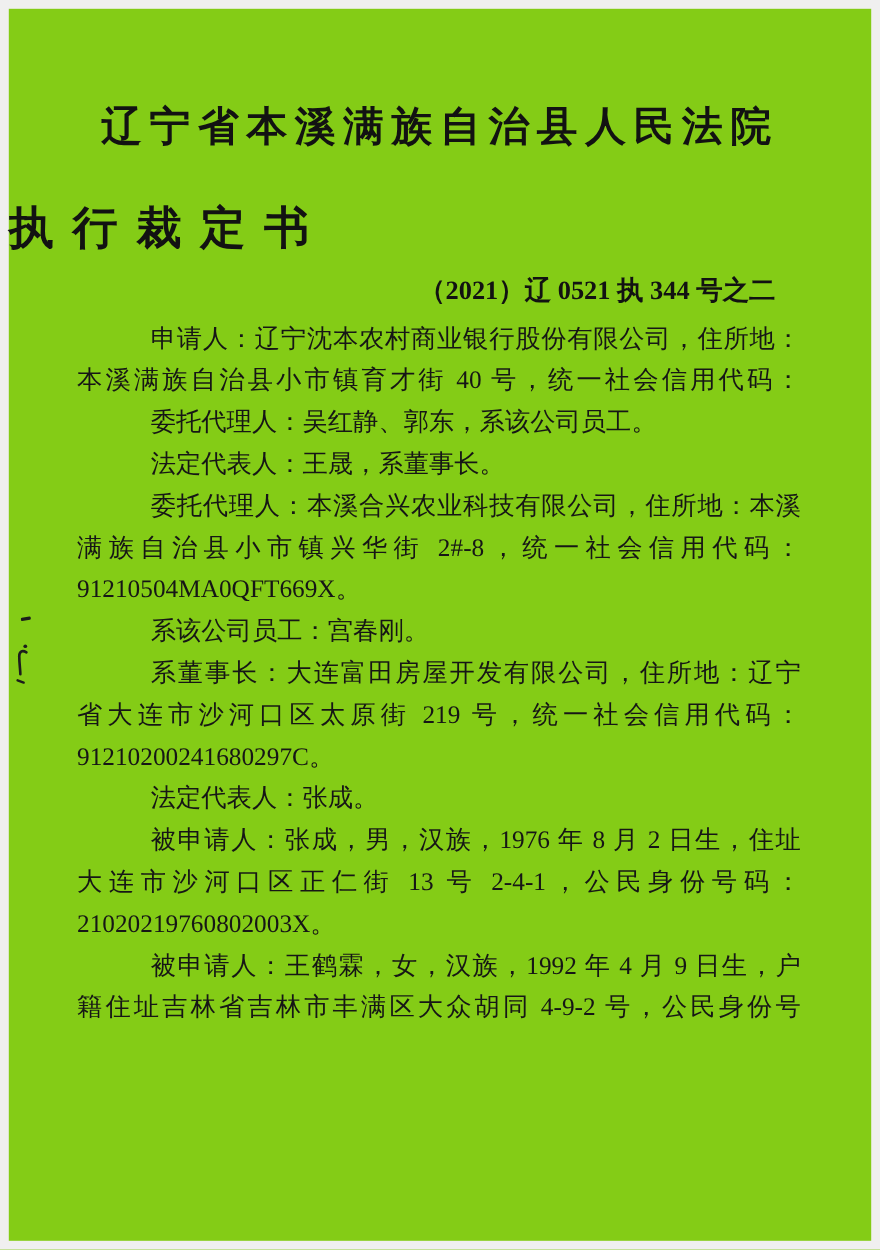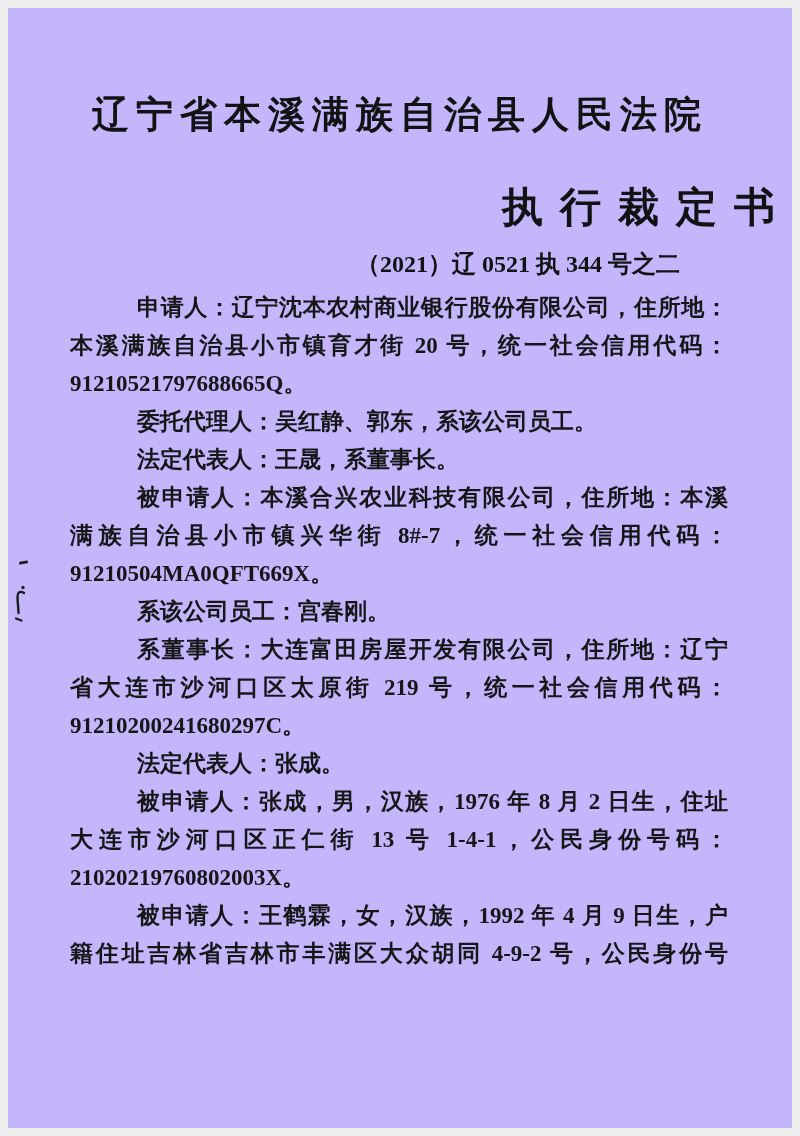--- a/index.html
+++ b/index.html
@@ -3,40 +3,40 @@
 <meta charset="utf-8">
 <style>
   html,body{margin:0;padding:0;}
   body{
     width:800px;height:1136px;position:relative;overflow:hidden;
     background:#f0efef;
     font-family:"Liberation Serif","DejaVu Serif",serif;
   }
   .page{
     position:absolute;left:8px;top:8px;width:784px;height:1120px;
-    background:#c4b5fd;color:#121212;
+    background:#84cc16;color:#121212;
   }
   .court-name{
     position:absolute;top:82px;left:0;width:100%;
     text-align:center;font-size:37px;font-weight:bold;
     letter-spacing:7px;white-space:nowrap;
   }
   .doc-title{
     position:absolute;top:172px;left:0;width:100%;
-    text-align:right;font-size:41px;font-weight:bold;
+    text-align:left;font-size:41px;font-weight:bold;
     letter-spacing:17px;white-space:nowrap;
   }
   .case-number{
     position:absolute;top:240px;left:0;width:100%;box-sizing:border-box;
-    text-align:right;padding-right:112px;
+    text-align:right;padding-right:87px;
     font-size:24px;font-weight:bold;white-space:nowrap;
   }
   .doc-body{
     position:absolute;top:281px;left:62px;width:658px;
-    font-size:23px;line-height:38px;font-weight:bold;color:#161616;
+    font-size:23px;line-height:38px;font-weight:normal;color:#161616;
   }
   .para{margin:0;}
   .line{width:100%;}
   .line.indent{text-indent:67px;}
   .line.jl{text-align:justify;text-align-last:justify;}
   
   .art-dash{
     position:absolute;left:11px;top:553px;width:9px;height:3px;
     background:#1c1c1c;transform:rotate(-10deg);border-radius:1px;
   }
@@ -49,48 +49,47 @@
 
   <div class="court-name">辽宁省本溪满族自治县人民法院</div>
 
   <div class="doc-title">执行裁定书</div>
 
   <div class="case-number">（2021）辽 0521 执 344 号之二</div>
 
   <div class="doc-body">
       <div class="para">
         <div class="line indent jl">申请人：辽宁沈本农村商业银行股份有限公司，住所地：</div>
-        <div class="line jl">本溪满族自治县小市镇育才街 20 号，统一社会信用代码：</div>
-        <div class="line">91210521797688665Q。</div>
+        <div class="line jl">本溪满族自治县小市镇育才街 40 号，统一社会信用代码：</div>
       </div>
       <div class="para">
         <div class="line indent">委托代理人：吴红静、郭东，系该公司员工。</div>
       </div>
       <div class="para">
         <div class="line indent">法定代表人：王晟，系董事长。</div>
       </div>
       <div class="para">
-        <div class="line indent jl">被申请人：本溪合兴农业科技有限公司，住所地：本溪</div>
-        <div class="line jl">满族自治县小市镇兴华街 8#-7，统一社会信用代码：</div>
+        <div class="line indent jl">委托代理人：本溪合兴农业科技有限公司，住所地：本溪</div>
+        <div class="line jl">满族自治县小市镇兴华街 2#-8，统一社会信用代码：</div>
         <div class="line">91210504MA0QFT669X。</div>
       </div>
       <div class="para">
         <div class="line indent">系该公司员工：宫春刚。</div>
       </div>
       <div class="para">
         <div class="line indent jl">系董事长：大连富田房屋开发有限公司，住所地：辽宁</div>
         <div class="line jl">省大连市沙河口区太原街 219 号，统一社会信用代码：</div>
         <div class="line">91210200241680297C。</div>
       </div>
       <div class="para">
         <div class="line indent">法定代表人：张成。</div>
       </div>
       <div class="para">
         <div class="line indent jl">被申请人：张成，男，汉族，1976 年 8 月 2 日生，住址</div>
-        <div class="line jl">大连市沙河口区正仁街 13 号 1-4-1，公民身份号码：</div>
+        <div class="line jl">大连市沙河口区正仁街 13 号 2-4-1，公民身份号码：</div>
         <div class="line">21020219760802003X。</div>
       </div>
       <div class="para">
         <div class="line indent jl">被申请人：王鹤霖，女，汉族，1992 年 4 月 9 日生，户</div>
         <div class="line jl">籍住址吉林省吉林市丰满区大众胡同 4-9-2 号，公民身份号</div>
       </div>
     </div>
 
   <div class="art-dash"></div>
 

